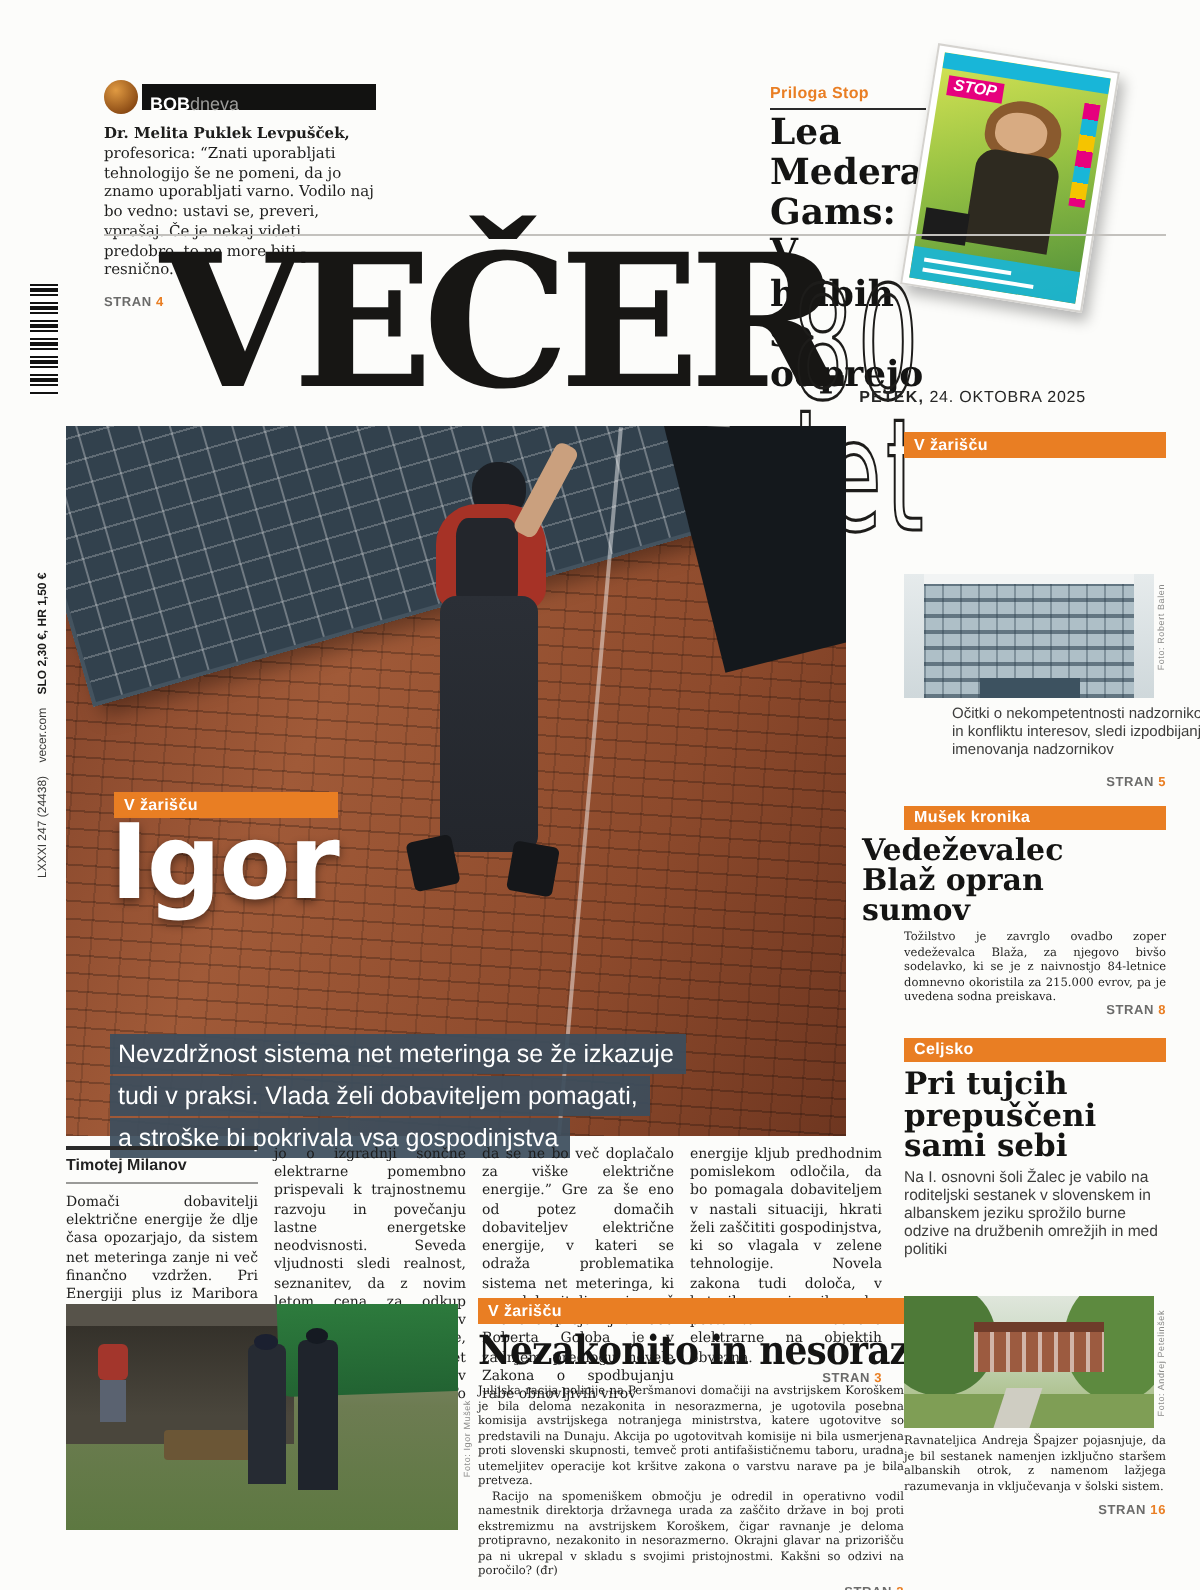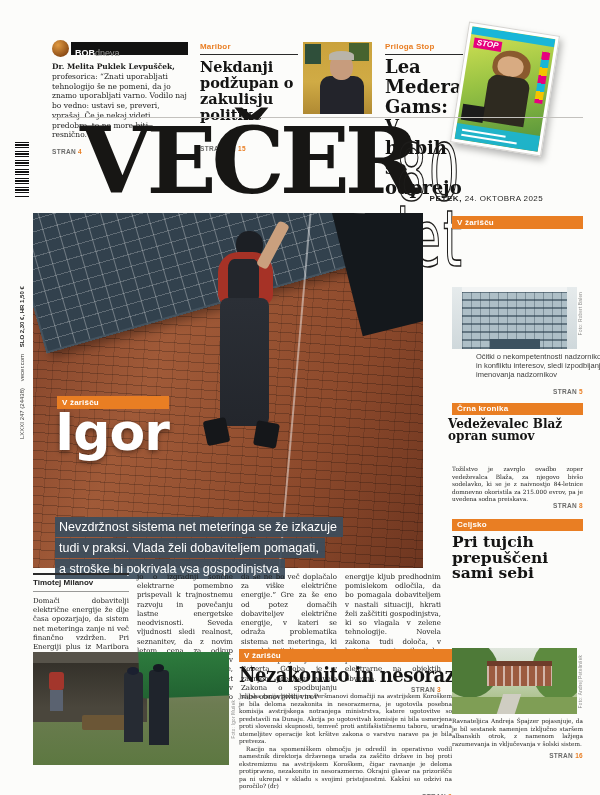--- a/index.html
+++ b/index.html
@@ -58,35 +58,20 @@
       </div>
     </div>
     <div class="bodyserif" style="margin-top:5px;font-size:7.5px;line-height:1.3;text-align:left;">
       <b>Dr. Melita Puklek Levpušček,</b><span> profesorica: “Znati uporabljati tehnologijo še ne pomeni, da jo znamo uporabljati varno. Vodilo naj bo vedno: ustavi se, preveri, vprašaj. Če je nekaj videti predobro, to ne more biti resnično.”</span>
     </div>
     <div class="pageref" style="text-align:left;margin-top:8px;">
       <span>STRAN</span> <b>4</b>
     </div>
   </div>
 
-  <div class="abs" style="left:200px;top:42px;width:172px;">
-    <div class="ktext">Maribor</div>
-    <div class="rule" style="width:98px;margin-top:2px;"></div>
-    <div class="serifhead" style="width:100px;font-size:14.5px;line-height:1.1;margin-top:4px;">Nekdanji podžupan o zakulisju politike</div>
-    <div class="pageref" style="text-align:left;margin-top:22px;">
-      <span>STRAN</span> <b>14, 15</b>
-    </div>
-    <div class="photo" style="left:103px;top:0;width:69px;height:72px;background:linear-gradient(180deg,#caa23c 0%,#d0ab45 55%,#b08a33 100%);">
-      <div class="abs" style="left:2px;top:2px;width:16px;height:20px;background:#2f4f3a;"></div>
-      <div class="abs" style="right:3px;top:1px;width:20px;height:18px;background:#47632f;"></div>
-      <div class="abs" style="left:17px;top:34px;width:44px;height:38px;background:#23242b;border-radius:10px 10px 0 0;"></div>
-      <div class="abs" style="left:27px;top:12px;width:23px;height:26px;background:#c79c7d;border-radius:45%;"></div>
-      <div class="abs" style="left:26px;top:9px;width:25px;height:9px;background:#b9b4a9;border-radius:50% 50% 0 0;"></div>
-    </div>
-  </div>
 
   <div class="abs" style="left:385px;top:42px;width:198px;">
     <div class="ktext">Priloga Stop</div>
     <div class="rule" style="width:78px;margin-top:2px;"></div>
     <div class="serifhead" style="width:82px;font-size:18px;line-height:1.12;margin-top:2px;">Lea Mederal Gams: V hribih se odprejo</div>
     <div class="abs" style="left:74px;top:-14px;width:92px;height:122px;background:#fff;border:1px solid #d5d3cf;box-shadow:3px 4px 7px rgba(0,0,0,.28);transform:rotate(9deg);padding:3px;box-sizing:border-box;">
       <div style="position:relative;width:100%;height:100%;background:linear-gradient(160deg,#d7e455 0%,#97c243 45%,#4f8f3a 100%);overflow:hidden;">
         <div class="abs" style="left:0;top:0;width:100%;height:8px;background:#18b6d8;"></div>
         <div class="abs" style="left:4px;top:11px;background:#e6007e;color:#fff;font:bold italic 8px/10px 'Liberation Sans',sans-serif;padding:0 3px;">STOP</div>
         <div class="abs" style="left:26px;top:18px;width:38px;height:30px;background:#8a5a2e;border-radius:50% 50% 40% 40%;"></div>
@@ -179,29 +164,30 @@
          background-image:repeating-linear-gradient(0deg,rgba(38,58,72,.55) 0 2px,transparent 2px 8px),repeating-linear-gradient(90deg,rgba(38,58,72,.35) 0 1px,transparent 1px 9px);"></div>
     <div class="abs" style="left:8%;top:0;width:84%;height:8%;background:#f2f4f4;"></div>
     <div class="abs" style="left:30%;bottom:0;width:40%;height:16%;background:#3d5260;"></div>
   </div>
   <div class="credit" style="left:578px;top:292px;">Foto: Robert Balen</div>
   <div class="abs summary" style="left:476px;top:353px;width:131px;">Očitki o nekompetentnosti nadzornikov in konfliktu interesov, sledi izpodbijanje imenovanja nadzornikov</div>
   <div class="abs pageref" style="left:452px;top:388px;width:131px;">
     <span>STRAN</span> <b>5</b>
   </div>
 
-  <div class="abs kbar" style="left:452px;top:403px;width:131px;height:12px;line-height:12px;">Črna kronika</div>
-  <div class="abs serifhead" style="left:448px;top:418px;width:131px;font-size:12px;line-height:1.0;">Vedeževalec Blaž opran sumov</div>
+  <div class="abs kbar" style="left:452px;top:403px;width:131px;height:12px;line-height:12px;">Mušek kronika</div>
+  <div class="abs serifhead" style="left:431px;top:418px;width:131px;font-size:15px;line-height:1.0;">Vedeževalec Blaž opran sumov</div>
   <div class="abs bodyserif" style="left:452px;top:466px;width:131px;font-size:5.8px;line-height:1.3;">Tožilstvo je zavrglo ovadbo zoper vedeževalca Blaža, za njegovo bivšo sodelavko, ki se je z naivnostjo 84-letnice domnevno okoristila za 215.000 evrov, pa je uvedena sodna preiskava.</div>
   <div class="abs pageref" style="left:452px;top:502px;width:131px;">
     <span>STRAN</span> <b>8</b>
   </div>
 
   <div class="abs kbar" style="left:452px;top:519px;width:131px;height:12px;line-height:12px;">Celjsko</div>
   <div class="abs serifhead" style="left:452px;top:534px;width:131px;font-size:15.5px;line-height:1.0;">Pri tujcih prepuščeni sami sebi</div>
+  <div class="abs summary" style="left:452px;top:584px;width:131px;font-size:7.8px;line-height:1.17;">Na I. osnovni šoli Žalec je vabilo na roditeljski sestanek v slovenskem in albanskem jeziku sprožilo burne odzive na družbenih omrežjih in med politiki</div>
   <div class="photo" style="left:452px;top:648px;width:125px;height:66px;background:linear-gradient(180deg,#dfe6dc 0%,#cfdcc8 30%,#9db573 100%);">
     <div class="abs" style="left:-8%;top:-10%;width:45%;height:85%;background:#4e7a38;border-radius:50%;"></div>
     <div class="abs" style="right:-6%;top:-14%;width:42%;height:95%;background:#5d8a3f;border-radius:50%;"></div>
     <div class="abs" style="left:28%;top:26%;width:52%;height:32%;background:#9c5b40;
          background-image:repeating-linear-gradient(90deg,rgba(255,255,255,.55) 0 2px,transparent 2px 8px);"></div>
     <div class="abs" style="left:28%;top:20%;width:52%;height:7%;background:#6e3c2a;"></div>
     <div class="abs" style="left:0;bottom:0;width:100%;height:26%;background:#7f9e55;"></div>
     <div class="abs" style="left:38%;bottom:0;width:14%;height:30%;background:#cfcdc2;transform:skewX(-18deg);"></div>
   </div>
   <div class="credit" style="left:578px;top:655px;">Foto: Andrej Petelinšek</div>

